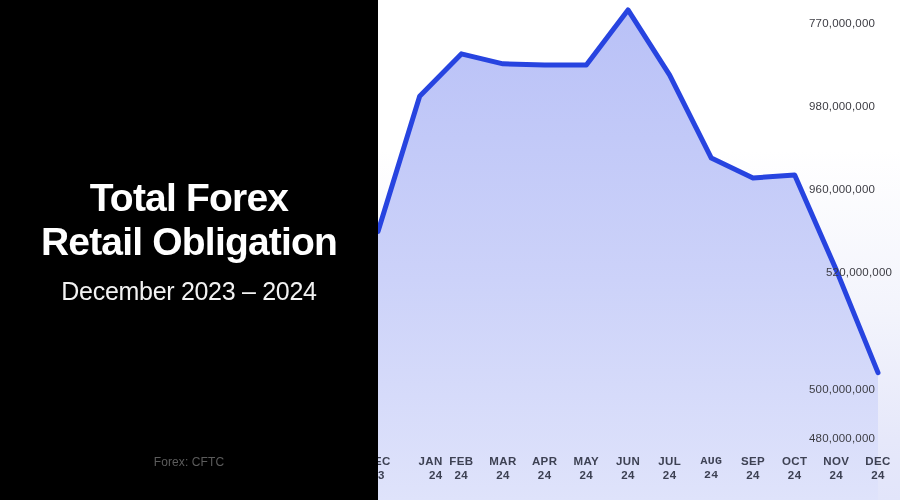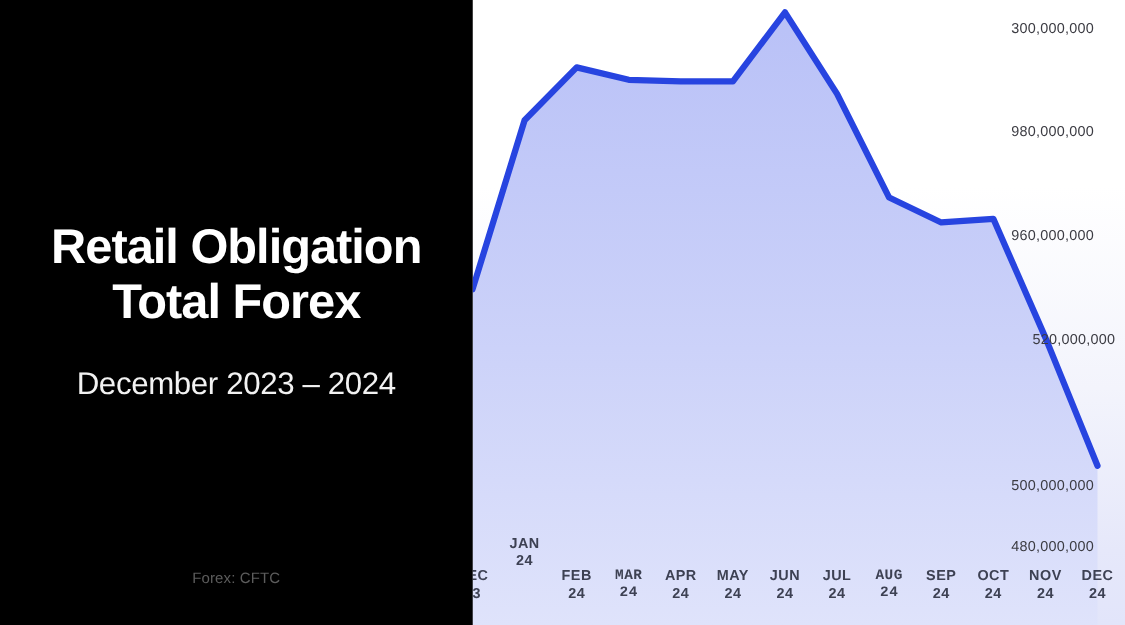--- a/index.html
+++ b/index.html
@@ -37,21 +37,21 @@
     display: block;
     font-size: 39px;
     line-height: 44px;
     font-weight: 700;
     letter-spacing: -0.8px;
     color: #ffffff;
     white-space: nowrap;
   }
   #subtitle {
     display: block;
-    margin-top: 28px;
+    margin-top: 12px;
     font-size: 25px;
     line-height: 30px;
     font-weight: 400;
     letter-spacing: -0.3px;
     color: #f2f2f2;
     white-space: nowrap;
   }
   #source-note {
     position: absolute;
     left: 0;
@@ -105,22 +105,22 @@
   }
 </style>
 </head>
 <body>
 
 <div id="root">
 
   <div id="title-panel">
 
     <div id="title-block">
+      <span class="title-line">Total Forex</span>
       <span class="title-line">Retail Obligation</span>
-      <span class="title-line">Total Forex</span>
       <span id="subtitle">December 2023 – 2024</span>
     </div>
 
     <div id="source-note">Forex: CFTC</div>
   </div>
 
   <div id="chart-panel">
 
     <svg id="chart-svg" viewBox="0 0 522 500" preserveAspectRatio="none" aria-hidden="true">
       <defs>
@@ -128,32 +128,32 @@
           <stop offset="0%" stop-color="#b9c1f7" stop-opacity="1"></stop>
           <stop offset="55%" stop-color="#ccd2f9" stop-opacity="1"></stop>
           <stop offset="100%" stop-color="#dfe3fb" stop-opacity="1"></stop>
         </linearGradient>
       </defs>
       <path id="chart-area" fill="url(#areaGrad)" stroke="none" d="M 0.00 231.50 L 41.67 96.21 L 83.33 53.88 L 125.00 63.84 L 166.67 65.09 L 208.33 65.09 L 250.00 9.89 L 291.67 75.05 L 333.33 158.04 L 375.00 177.97 L 416.67 175.06 L 458.33 270.10 L 500.00 372.60 L 500.00 500 L 0.00 500 Z"></path>
       <path id="chart-line" fill="none" stroke="#2744e0" stroke-width="5" stroke-linejoin="round" stroke-linecap="round" d="M 0.00 231.50 L 41.67 96.21 L 83.33 53.88 L 125.00 63.84 L 166.67 65.09 L 208.33 65.09 L 250.00 9.89 L 291.67 75.05 L 333.33 158.04 L 375.00 177.97 L 416.67 175.06 L 458.33 270.10 L 500.00 372.60"></path>
     </svg>
 
     <div id="y-labels">
-        <div class="y-tick-label" style="left: 431px; top: 17px;">300,000,000</div>
+        <div class="y-tick-label" style="left: 431px; top: 17px;">770,000,000</div>
         <div class="y-tick-label" style="left: 431px; top: 100px;">980,000,000</div>
         <div class="y-tick-label" style="left: 431px; top: 183px;">960,000,000</div>
         <div class="y-tick-label" style="left: 448px; top: 266px;">520,000,000</div>
         <div class="y-tick-label" style="left: 431px; top: 349px; margin-top: 34px;">500,000,000</div>
         <div class="y-tick-label" style="left: 431px; top: 432px;">480,000,000</div>
       </div>
     <div id="x-labels">
         <div class="x-tick-label" style="left: -23px; top: 454px;"><span>DEC</span><span class="xt-year">23</span></div>
-        <div class="x-tick-label" style="left: 18.6667px; top: 428px;"><span>JAN</span><span class="xt-year">24</span></div>
+        <div class="x-tick-label" style="left: 18.6667px; top: 454px; text-align: right;"><span>JAN</span><span class="xt-year">24</span></div>
         <div class="x-tick-label" style="left: 60.3333px; top: 454px;"><span>FEB</span><span class="xt-year">24</span></div>
-        <div class="x-tick-label" style="left: 102px; top: 454px; font-family: Liberation Mono, monospace;"><span>MAR</span><span class="xt-year">24</span></div>
+        <div class="x-tick-label" style="left: 102px; top: 454px;"><span>MAR</span><span class="xt-year">24</span></div>
         <div class="x-tick-label" style="left: 143.667px; top: 454px;"><span>APR</span><span class="xt-year">24</span></div>
         <div class="x-tick-label" style="left: 185.333px; top: 454px;"><span>MAY</span><span class="xt-year">24</span></div>
         <div class="x-tick-label" style="left: 227px; top: 454px;"><span>JUN</span><span class="xt-year">24</span></div>
         <div class="x-tick-label" style="left: 268.667px; top: 454px;"><span>JUL</span><span class="xt-year">24</span></div>
         <div class="x-tick-label" style="left: 310.333px; top: 454px; font-family: Liberation Mono, monospace;"><span>AUG</span><span class="xt-year">24</span></div>
         <div class="x-tick-label" style="left: 352px; top: 454px;"><span>SEP</span><span class="xt-year">24</span></div>
         <div class="x-tick-label" style="left: 393.667px; top: 454px;"><span>OCT</span><span class="xt-year">24</span></div>
         <div class="x-tick-label" style="left: 435.333px; top: 454px;"><span>NOV</span><span class="xt-year">24</span></div>
         <div class="x-tick-label" style="left: 477px; top: 454px;"><span>DEC</span><span class="xt-year">24</span></div>
       </div>

